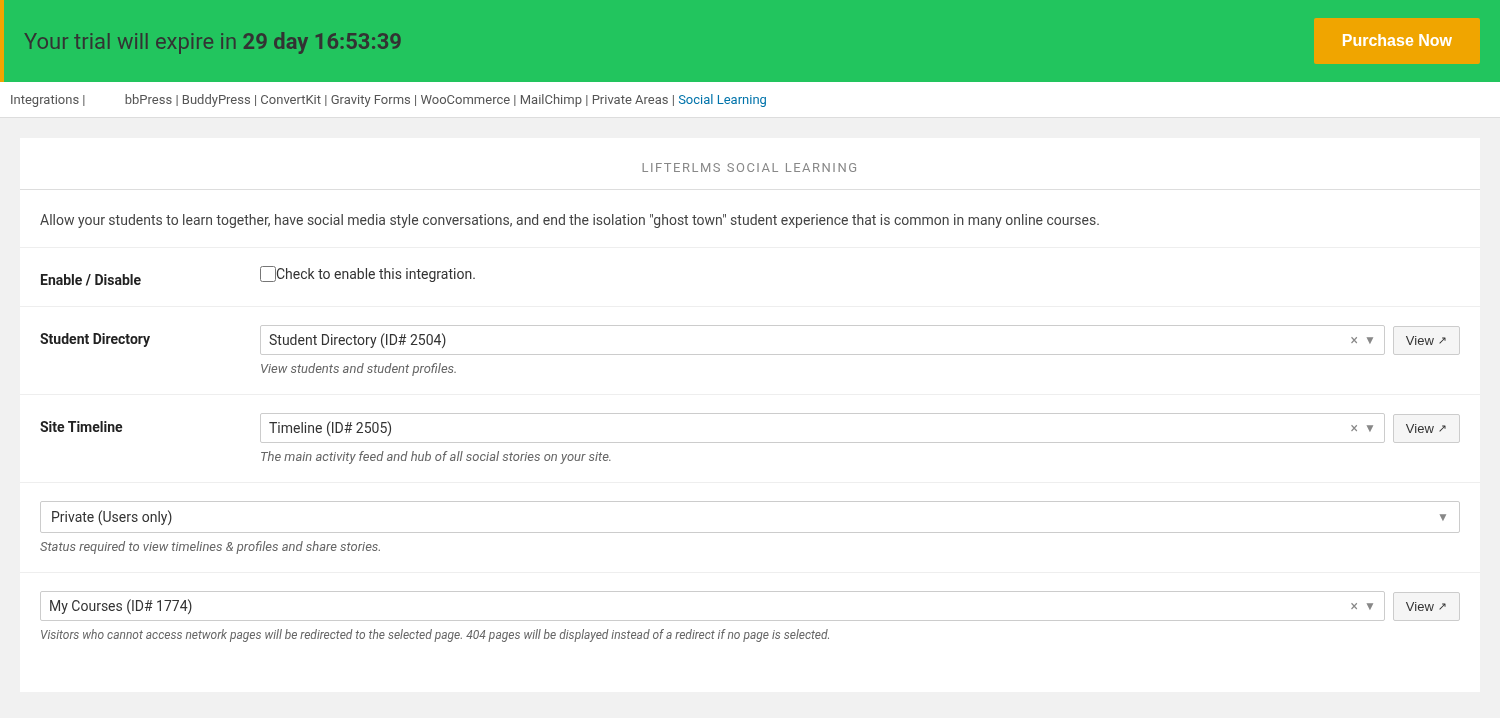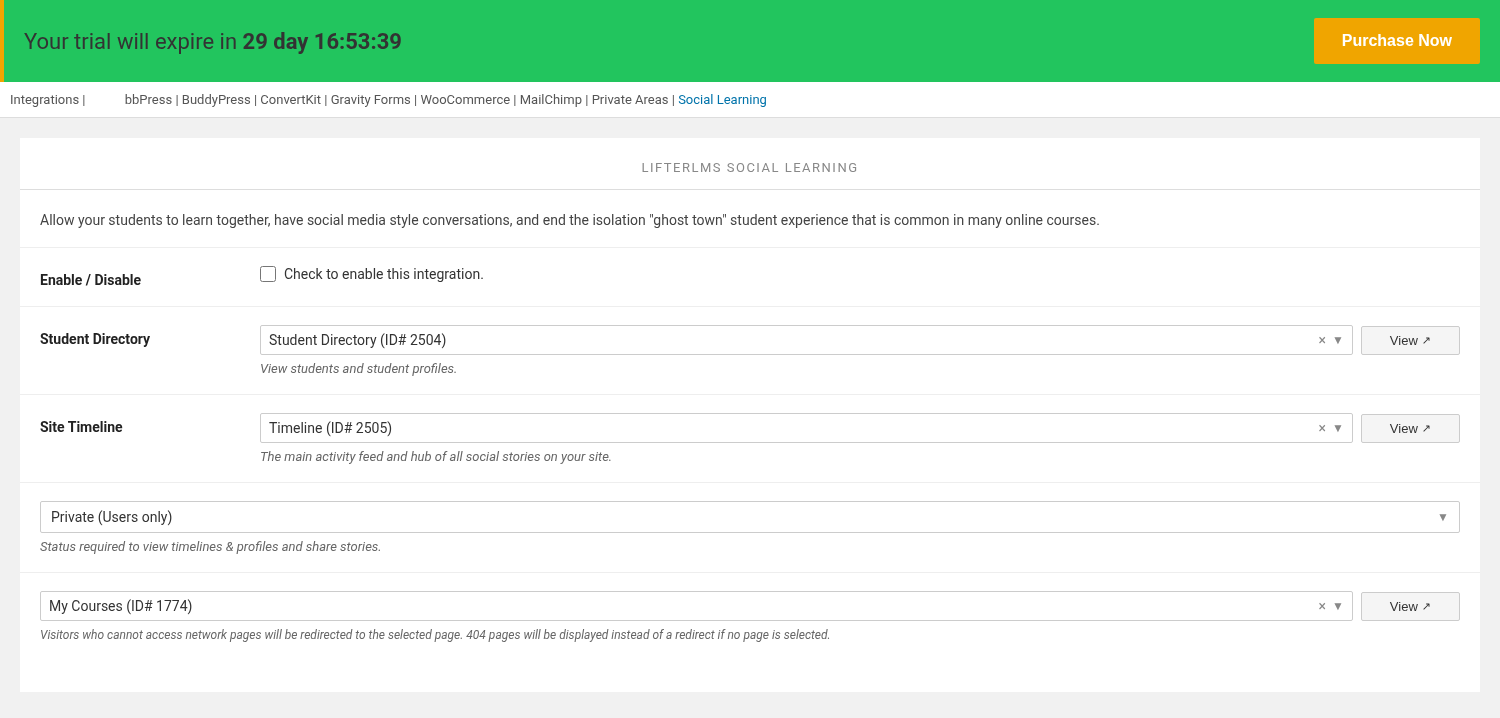--- a/index.html
+++ b/index.html
@@ -101,21 +101,21 @@
     }
 
     .form-control {
       flex: 1;
     }
 
     
     .checkbox-row {
       display: flex;
       align-items: flex-start;
-      gap: 8px;
+      gap: 0;
     }
     .checkbox-row input[type="checkbox"] {
       width: 16px;
       height: 16px;
       cursor: pointer;
     }
     .checkbox-label {
       font-size: 14px;
       color: #333;
     }
@@ -150,21 +150,21 @@
       margin-right: 6px;
     }
     .select-with-clear .dropdown-arrow {
       color: #888;
       font-size: 12px;
     }
 
     .view-btn {
       background: #f5f5f5;
       border: 1px solid #ccc;
-      padding: 6px 28px;
+      padding: 6px 12px;
       font-size: 13px;
       color: #333;
       cursor: pointer;
       white-space: nowrap;
       border-radius: 2px;
       display: flex;
       align-items: center;
       gap: 4px;
     }
     .view-btn .ext-icon {

